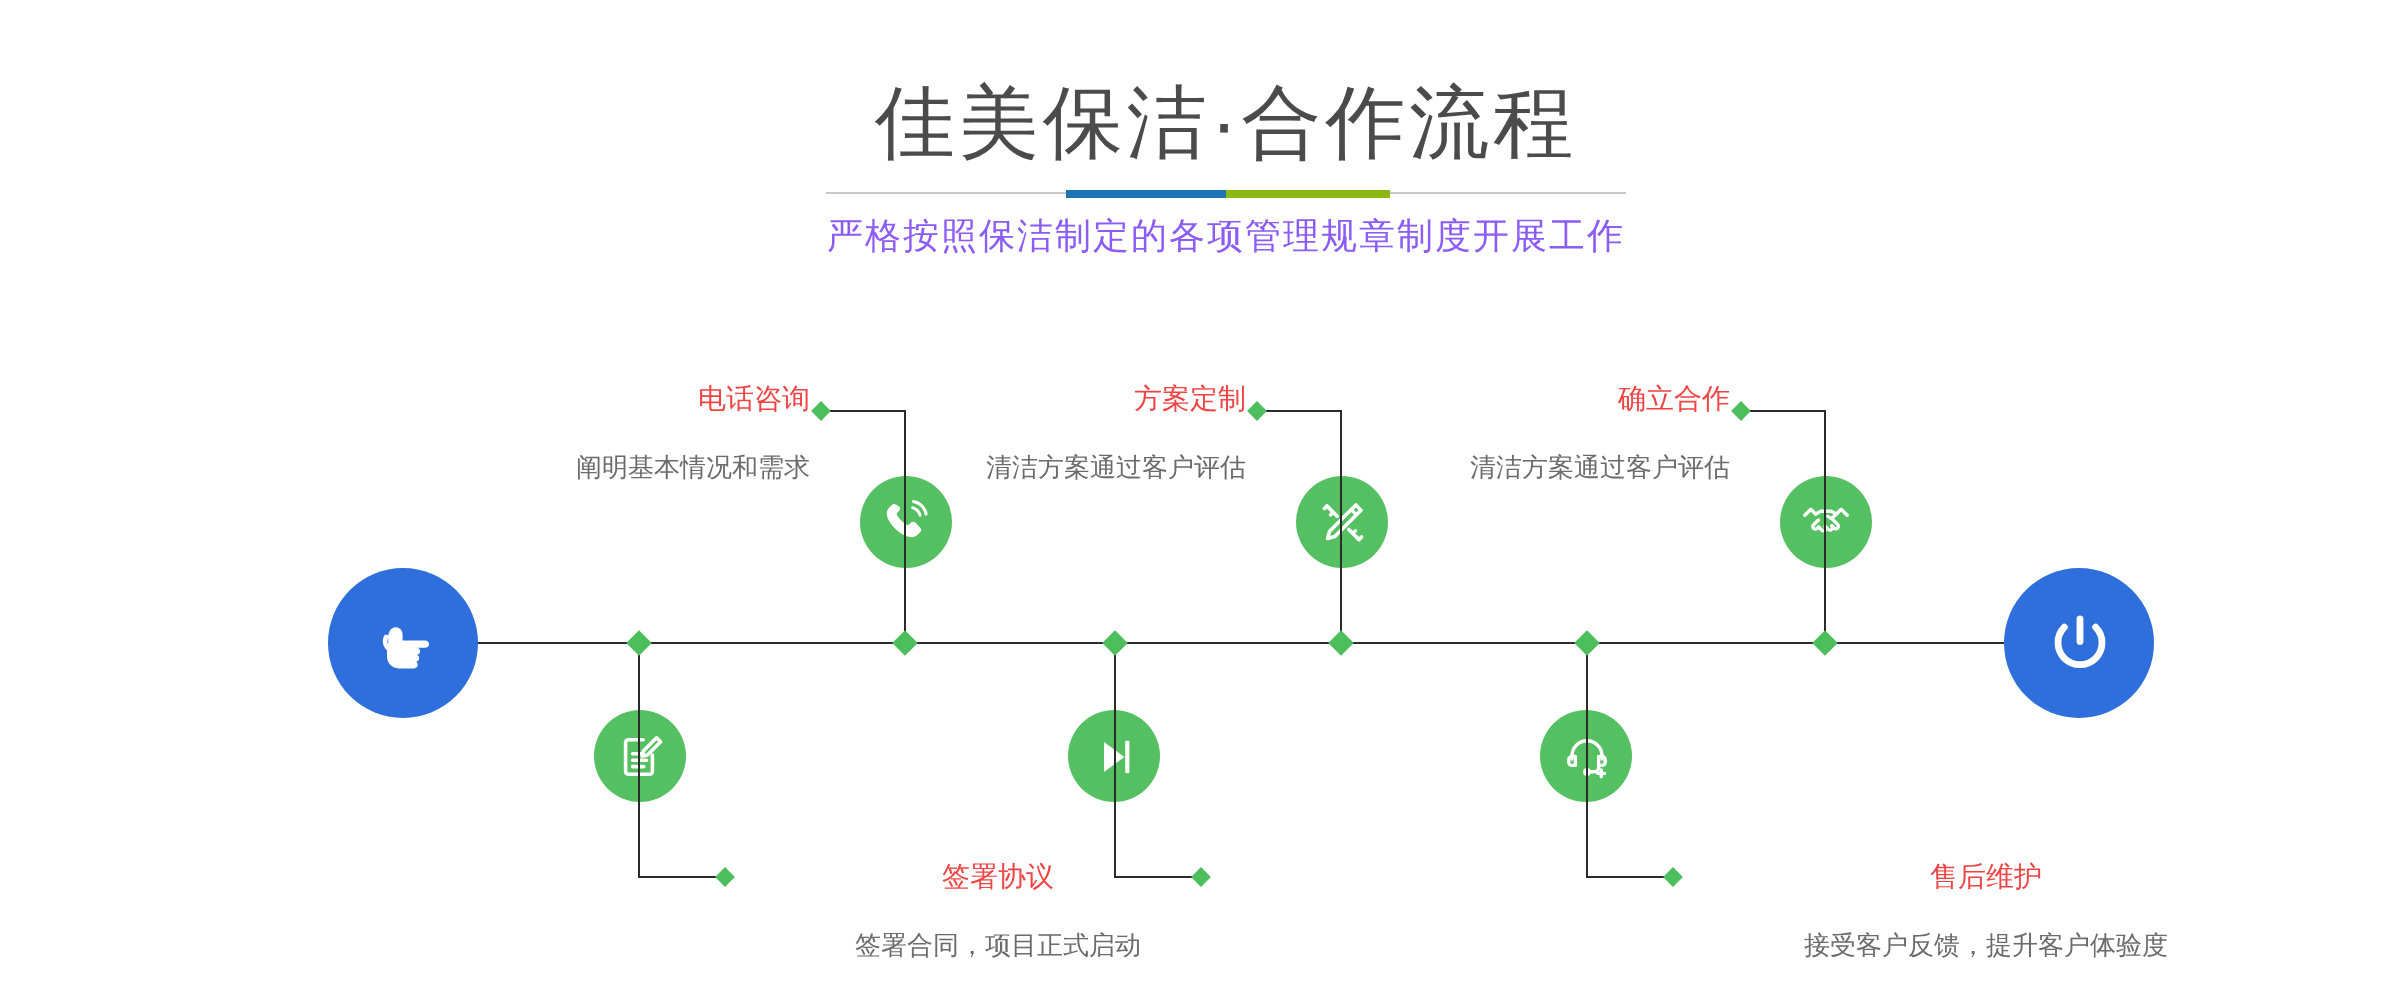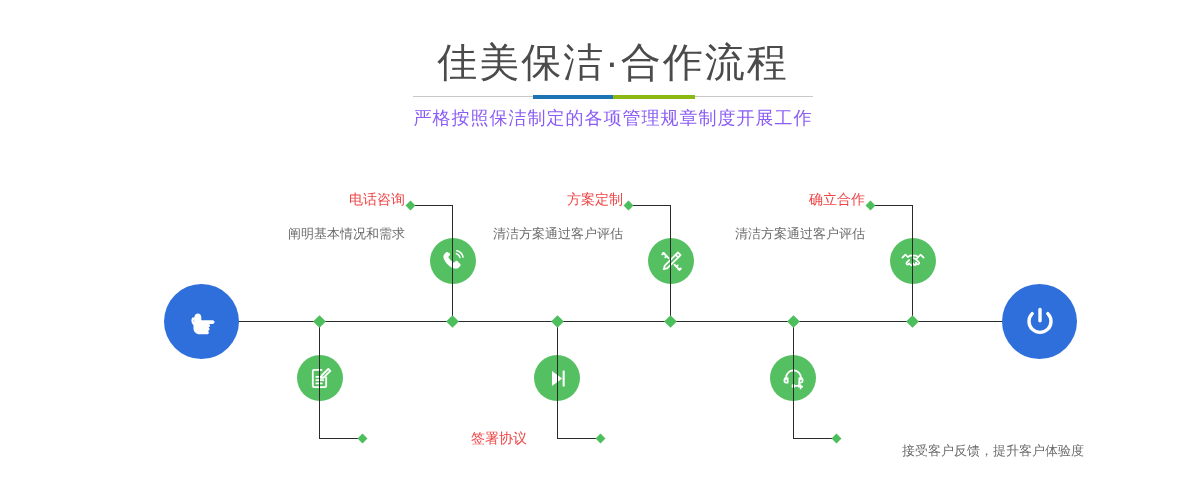--- a/index.html
+++ b/index.html
@@ -144,20 +144,21 @@
         </g>
       </svg>
     </span>
   </div>
   <div class="vline" style="left:307px;top:321px;height:117px;"></div>
   <div class="hline" style="left:307px;top:438px;width:43px;"></div>
   <div class="dot" style="left:347px;top:435px;"></div>
   <div class="diamond" style="left:303px;top:317px;"></div>
   <div class="lbl below" style="left:357px;top:427px;width:260px;">
     <div class="t">签署协议</div>
+    <div class="d">签署合同，项目正式启动</div>
   </div>
 
   <div class="node" style="left:636px;top:238px;">
     <span>
       <svg width="27" height="27" viewBox="0 0 27 27">
         <g fill="none" stroke="#ffffff" stroke-width="1.8" stroke-linecap="round" stroke-linejoin="round">
           <path d="M19.9 4.5l2.6 2.6L9.4 20.2l-3.6 1.0 1.0-3.6z"></path>
           <path d="M17.6 6.8l2.6 2.6"></path>
           <path d="M5.5 5.0l5.1 5.1"></path>
           <path d="M4.2 6.3l1.3-1.3 1.3 1.3M7.3 9.4l1.3-1.3"></path>
@@ -230,16 +231,17 @@
           <path d="M20.6 20.0v3.4M18.9 21.7h3.4"></path>
         </g>
       </svg>
     </span>
   </div>
   <div class="vline" style="left:781px;top:321px;height:117px;"></div>
   <div class="hline" style="left:781px;top:438px;width:43px;"></div>
   <div class="dot" style="left:821px;top:435px;"></div>
   <div class="diamond" style="left:777px;top:317px;"></div>
   <div class="lbl below" style="left:831px;top:427px;width:300px;">
+    <div class="t">售后维护</div>
     <div class="d">接受客户反馈，提升客户体验度</div>
   </div>
 
 </div>
 
 </body></html>

